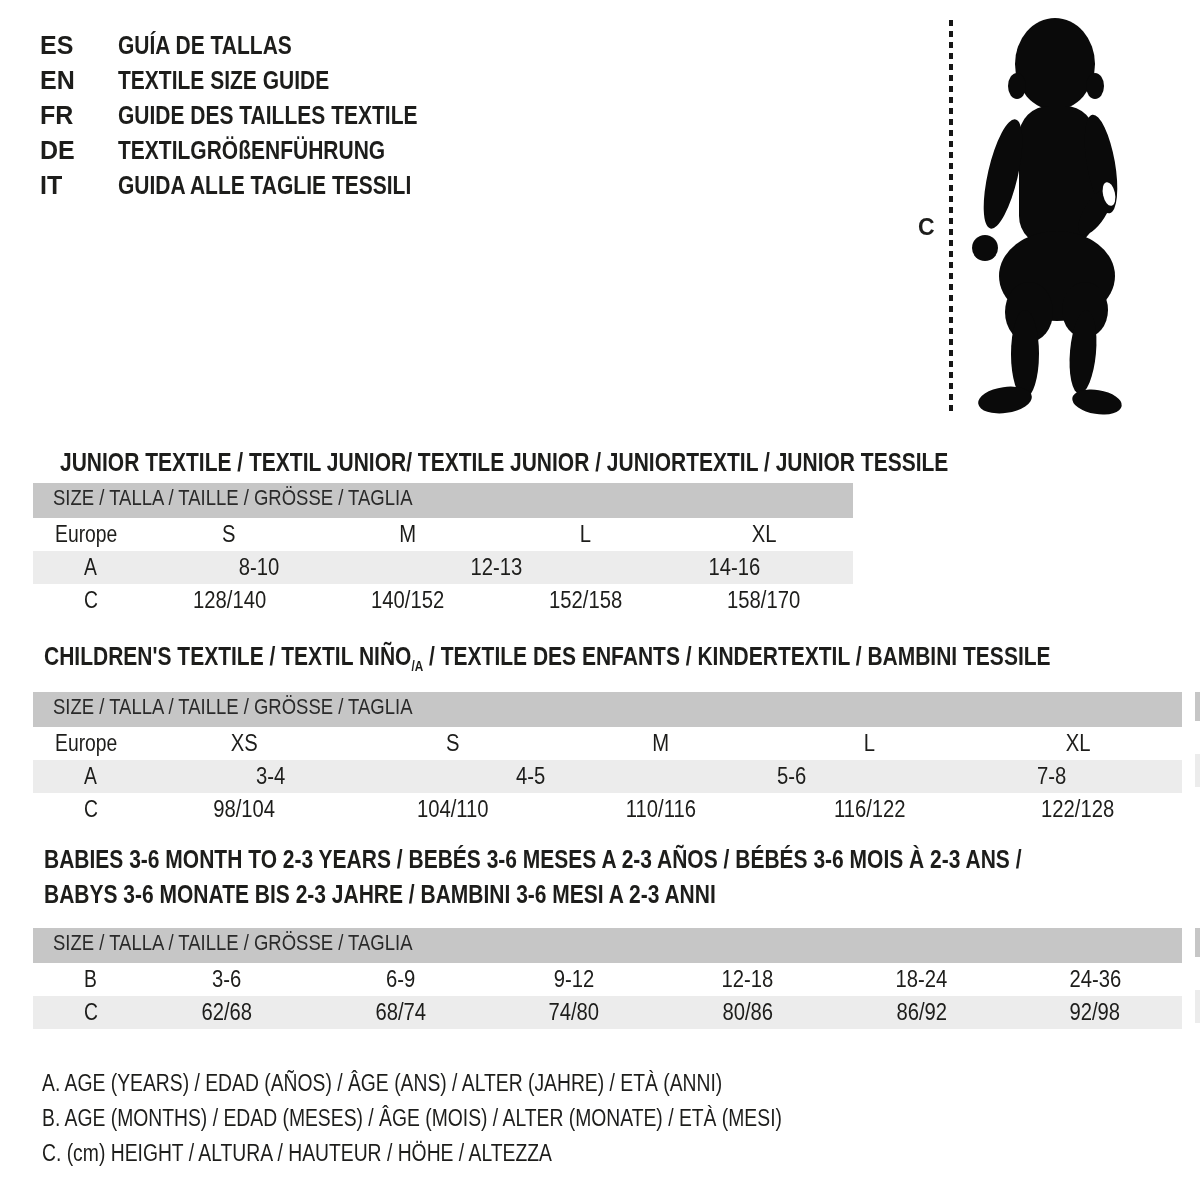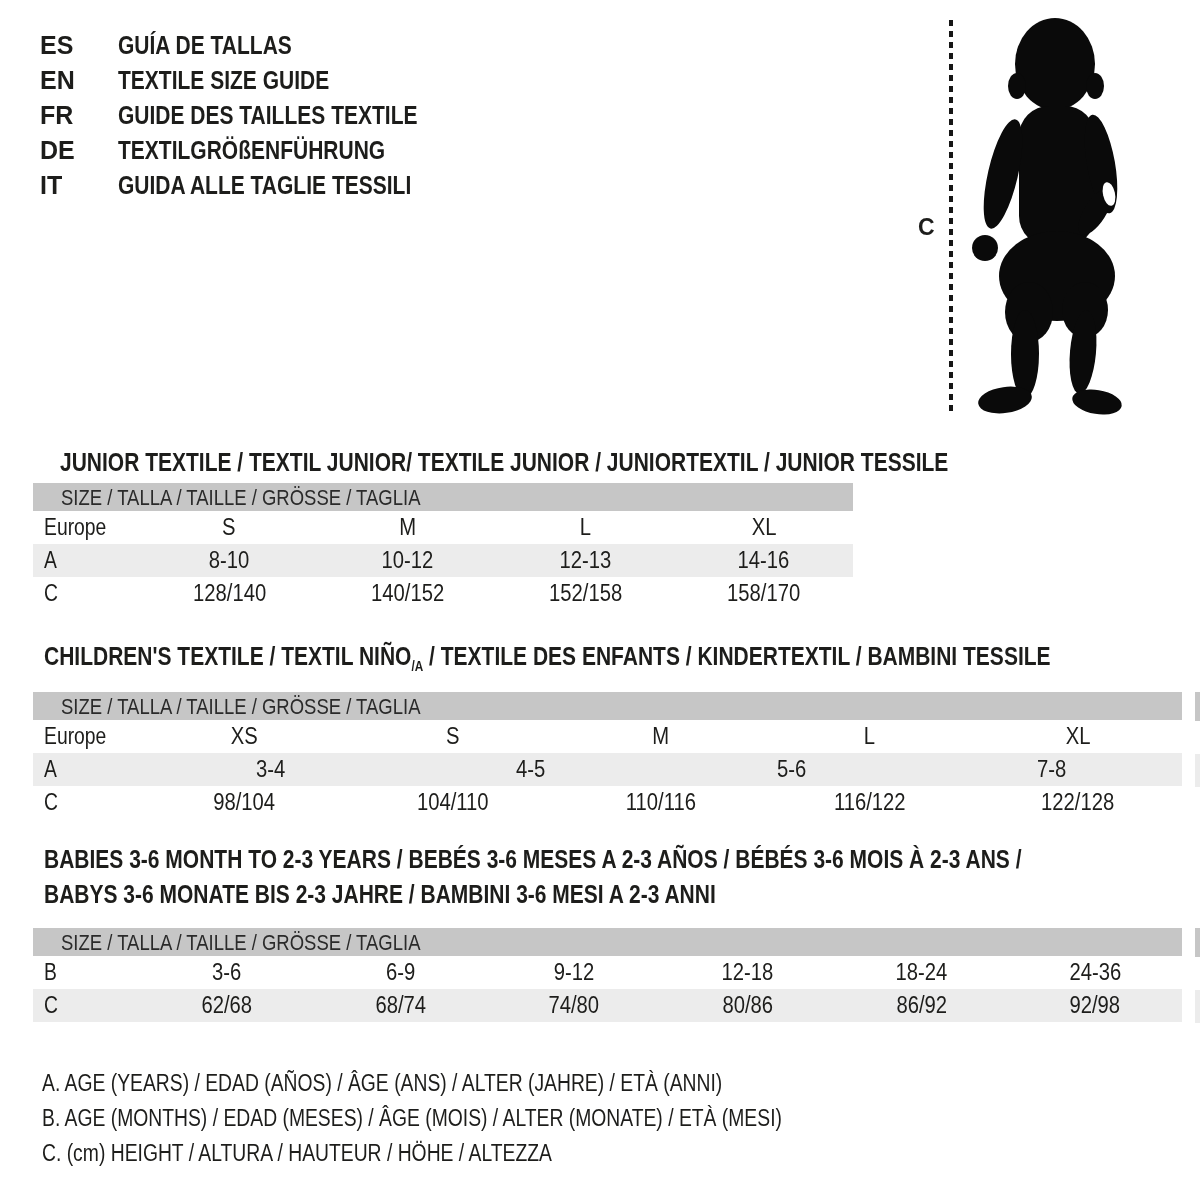--- a/index.html
+++ b/index.html
@@ -21,24 +21,24 @@
         background:repeating-linear-gradient(180deg,#161616 0 6px,transparent 6px 11px);}
   .figc{position:absolute;left:918px;top:214px;font-size:23px;font-weight:700;}
   .baby-svg{position:absolute;left:963px;top:14px;}
 
   
   .sect-title{position:absolute;left:44px;font-size:25px;font-weight:700;line-height:27px;}
   .sub{font-size:14px;vertical-align:-6px;font-weight:700;}
 
   
   .table{position:absolute;left:33px;}
-  .band{height:28px;line-height:29px;background:#c6c6c6;padding-left:28px;font-size:22px;color:#2a2a2a;}
+  .band{height:35px;line-height:29px;background:#c6c6c6;padding-left:20px;font-size:22px;color:#2a2a2a;}
   .trow{display:flex;height:33px;line-height:33px;font-size:23px;}
   .trow.alt{background:#ececec;}
-  .tlabel{width:107px;padding-left:11px;box-sizing:border-box;text-align:left;}
+  .tlabel{width:107px;padding-left:11px;box-sizing:border-box;text-align:center;}
   .tcell{flex:1 1 0;text-align:center;}
   .jr{width:820px;}
   .wide{width:1149px;}
   .sliver{position:absolute;left:1162px;width:5px;}
   .sliver.band-s{top:0;height:29px;background:#c6c6c6;}
   .sliver.row-s{background:#ececec;height:33px;}
 
   
   .legend{position:absolute;left:42px;top:1066px;}
   .legend-line{height:35px;line-height:35px;font-size:23px;font-weight:400;}
@@ -100,21 +100,20 @@
   <div class="trow">
     <span class="tlabel"><span class="cx">Europe</span></span>
     <span class="tcell"><span class="cc">S</span></span>
     <span class="tcell"><span class="cc">M</span></span>
     <span class="tcell"><span class="cc">L</span></span>
     <span class="tcell"><span class="cc">XL</span></span>
   </div>
   <div class="trow alt">
     <span class="tlabel"><span class="cx">A</span></span>
     <span class="tcell"><span class="cc">8-10</span></span>
-    <span class="tcell"><span class="cc">10-12</span></span>
     <span class="tcell"><span class="cc">12-13</span></span>
     <span class="tcell"><span class="cc">14-16</span></span>
   </div>
   <div class="trow">
     <span class="tlabel"><span class="cx">C</span></span>
     <span class="tcell"><span class="cc">128/140</span></span>
     <span class="tcell"><span class="cc">140/152</span></span>
     <span class="tcell"><span class="cc">152/158</span></span>
     <span class="tcell"><span class="cc">158/170</span></span>
   </div>

